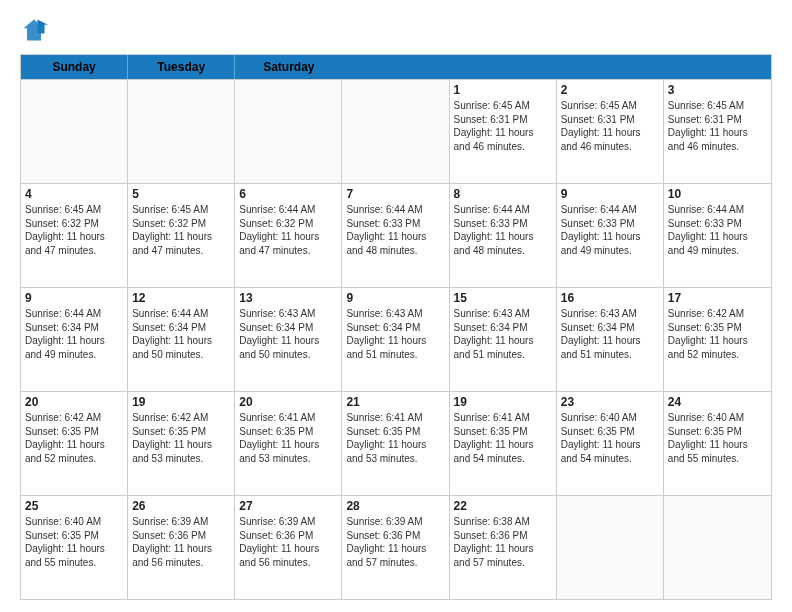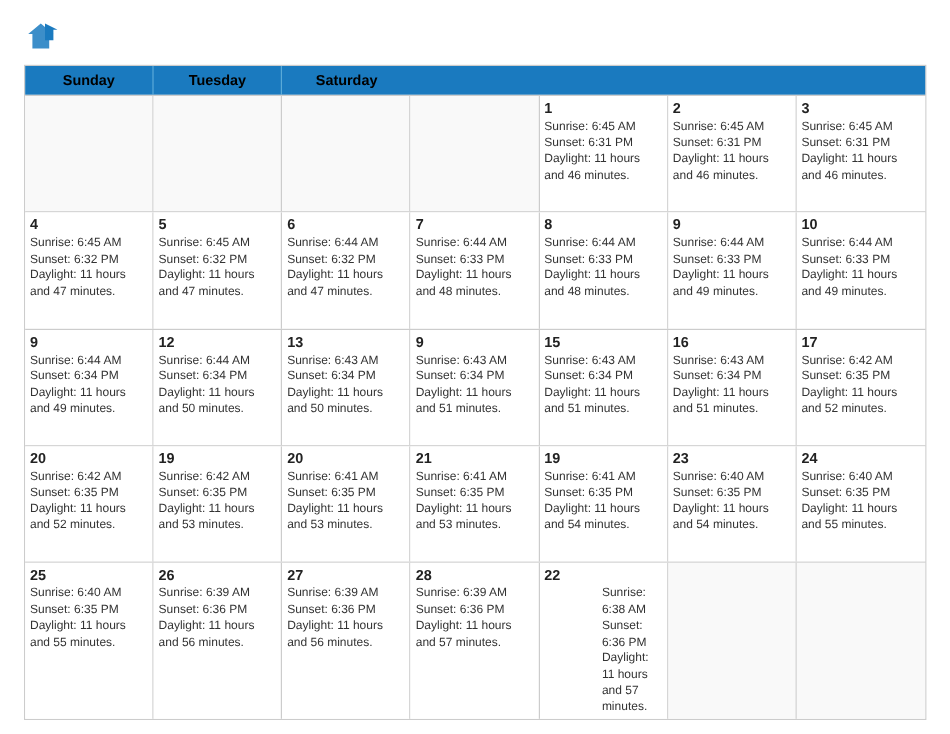--- a/index.html
+++ b/index.html
@@ -342,21 +342,21 @@
           </div>
           <div class="cal-cell">
             <span class="day-num">28</span>
             <div class="cell-text" style="white-space: pre-line;">Sunrise: 6:39 AM
 Sunset: 6:36 PM
 Daylight: 11 hours
 and 57 minutes.</div>
           </div>
           <div class="cal-cell">
             <span class="day-num">22</span>
-            <div class="cell-text" style="white-space: pre-line; margin-left: 48px;">Sunrise: 6:38 AM
+            <div class="cell-text" style="white-space: pre-line;">Sunrise: 6:38 AM
 Sunset: 6:36 PM
 Daylight: 11 hours
 and 57 minutes.</div>
           </div>
           <div class="cal-cell empty"></div>
           <div class="cal-cell empty"></div>
         </div>
       </div>
   </div>
 </div>

